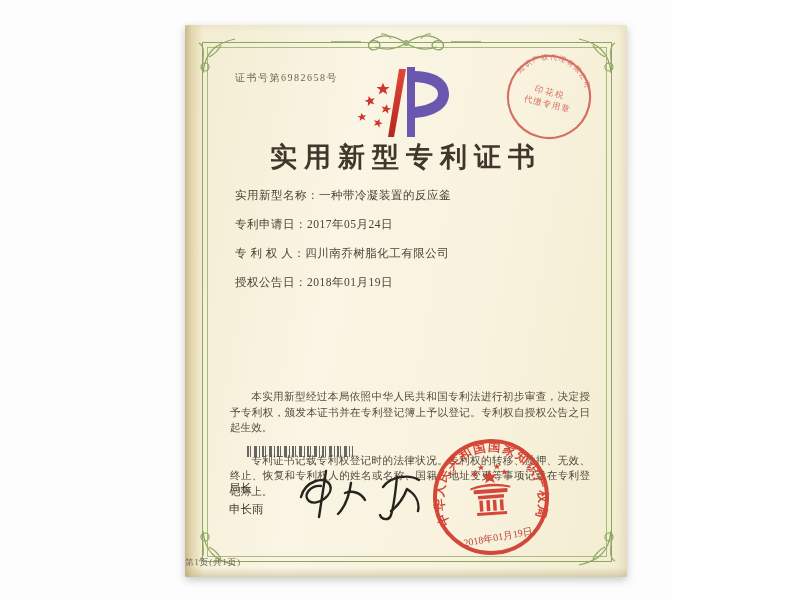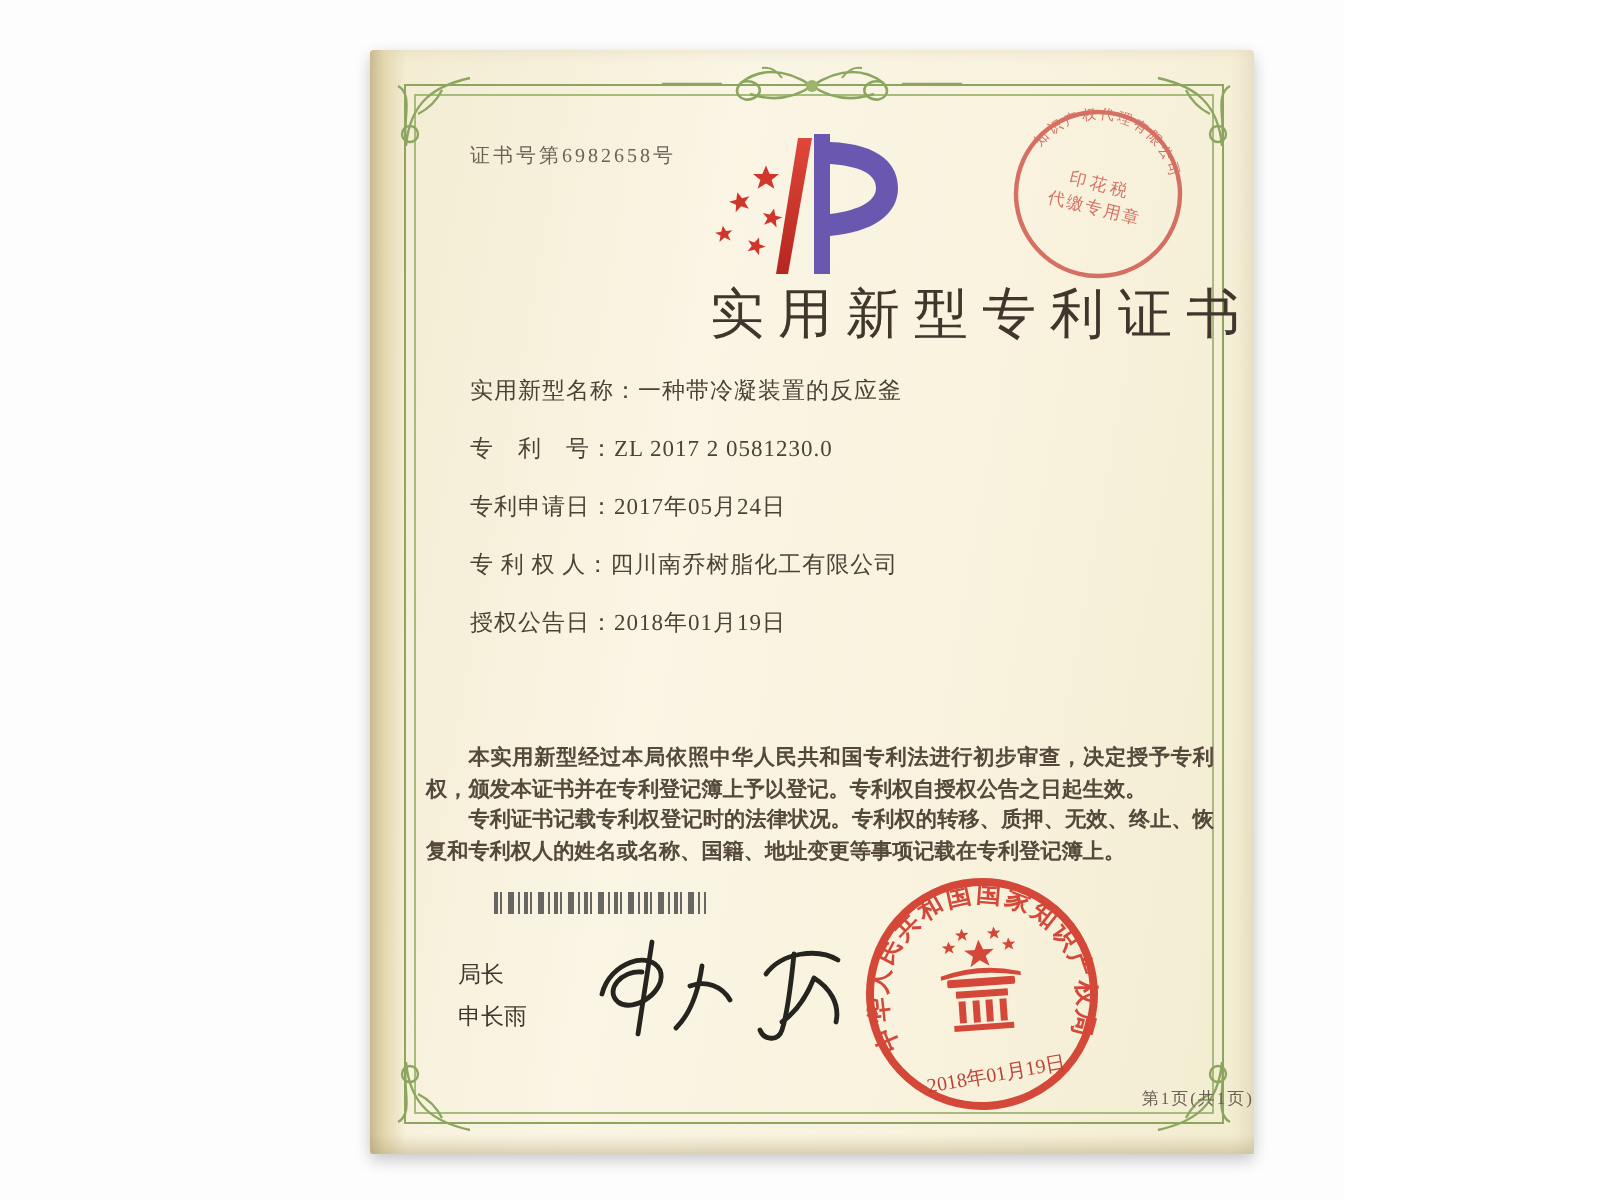--- a/index.html
+++ b/index.html
@@ -14,36 +14,36 @@
     background:linear-gradient(90deg,#c9b98f 0,#e3d7ae 7px,rgba(246,239,214,0) 18px);
     border-radius:2px 0 0 2px;}
   .bottom-curl{position:absolute;left:0;right:0;bottom:0;height:10px;
     background:linear-gradient(0deg,rgba(150,130,80,.25),rgba(150,130,80,0));}
   .frame-outer{position:absolute;left:17px;right:15px;top:17px;bottom:15px;
     border:1.5px solid #8da55e;}
   .frame-inner{position:absolute;left:22px;right:20px;top:22px;bottom:20px;
     border:1px solid #a7bb7c;}
   .cert-no{position:absolute;left:50px;top:46px;font-size:10px;letter-spacing:1.5px;color:#6b6256;}
   .logo{position:absolute;left:50%;top:38px;transform:translateX(-50%);}
-  .title{position:absolute;left:0;right:0;top:114px;text-align:right;
-    font-size:27px;letter-spacing:7px;color:#40362c;font-weight:400;}
+  .title{position:absolute;left:0;right:0;top:114px;text-align:center;
+    font-size:27px;letter-spacing:7px;color:#40362c;font-weight:700;}
   .fields{position:absolute;left:50px;top:163px;right:18px;}
   .field{height:29px;font-size:11.5px;color:#4c4337;letter-spacing:.5px;}
   .paras{position:absolute;left:28px;right:20px;top:347px;font-size:10.6px;line-height:15.6px;
     color:#55493c;text-align:justify;}
-  .paras p{margin:0;text-indent:2em;font-weight:bold;}
+  .paras p{margin:17px;text-indent:2em;}
   .barcode{position:absolute;left:62px;top:421px;width:106px;height:11px;opacity:.82;
     background:repeating-linear-gradient(90deg,#474747 0 2px,transparent 2px 3px,#474747 3px 4px,
       transparent 4px 7px,#474747 7px 10px,transparent 10px 12px,#474747 12px 13px,transparent 13px 15px);}
   .signer{position:absolute;left:44px;top:453px;font-size:11.5px;color:#3f382f;line-height:21px;
     font-family:Liberation Serif, serif;}
   .signature{position:absolute;left:100px;top:438px;}
   .office-seal{position:absolute;left:242px;top:408px;transform:rotate(-4deg);opacity:.93;}
   .agency-stamp{position:absolute;left:318px;top:26px;transform:rotate(14deg);opacity:.85;}
-  .page-foot{position:absolute;left:0;right:0;top:519px;text-align:right;font-size:8.5px;
+  .page-foot{position:absolute;left:0;right:0;top:532px;text-align:left;font-size:8.5px;
     color:#6b6256;letter-spacing:1px;}
   .ornament-top{position:absolute;left:50%;top:4px;transform:translateX(-50%);}
   .corner{position:absolute;}
   .corner.tl{left:10px;top:10px;}
   .corner.tr{right:8px;top:10px;transform:scaleX(-1);}
   .corner.bl{left:10px;bottom:8px;transform:scaleY(-1);}
   .corner.br{right:8px;bottom:8px;transform:scale(-1,-1);}
 </style>
 </head>
 <body>
@@ -129,21 +129,20 @@
         <textPath href="#agencyRim" startOffset="50%" text-anchor="middle">知识产权代理有限公司</textPath>
       </text>
       <text x="0" y="-2" text-anchor="middle" font-size="8.5" fill="#cf5a4e" letter-spacing="2">印花税</text>
       <text x="0" y="10" text-anchor="middle" font-size="8.5" fill="#cf5a4e" letter-spacing="1">代缴专用章</text>
     </svg>
 
     <div class="title">实用新型专利证书</div>
 
     <div class="fields">
       <div class="field"><span>实用新型名称：</span><span>一种带冷凝装置的反应釜</span></div>
-      <div class="field"><span>专　利　号：</span><span>ZL 2017 2 0581230.0</span></div>
       <div class="field"><span>专利申请日：</span><span>2017年05月24日</span></div>
       <div class="field"><span>专 利 权 人：</span><span>四川南乔树脂化工有限公司</span></div>
       <div class="field"><span>授权公告日：</span><span>2018年01月19日</span></div>
     </div>
 
     <div class="paras">
       <p>本实用新型经过本局依照中华人民共和国专利法进行初步审查，决定授予专利权，颁发本证书并在专利登记簿上予以登记。专利权自授权公告之日起生效。</p>
       <p>专利证书记载专利权登记时的法律状况。专利权的转移、质押、无效、终止、恢复和专利权人的姓名或名称、国籍、地址变更等事项记载在专利登记簿上。</p>
     </div>
 

